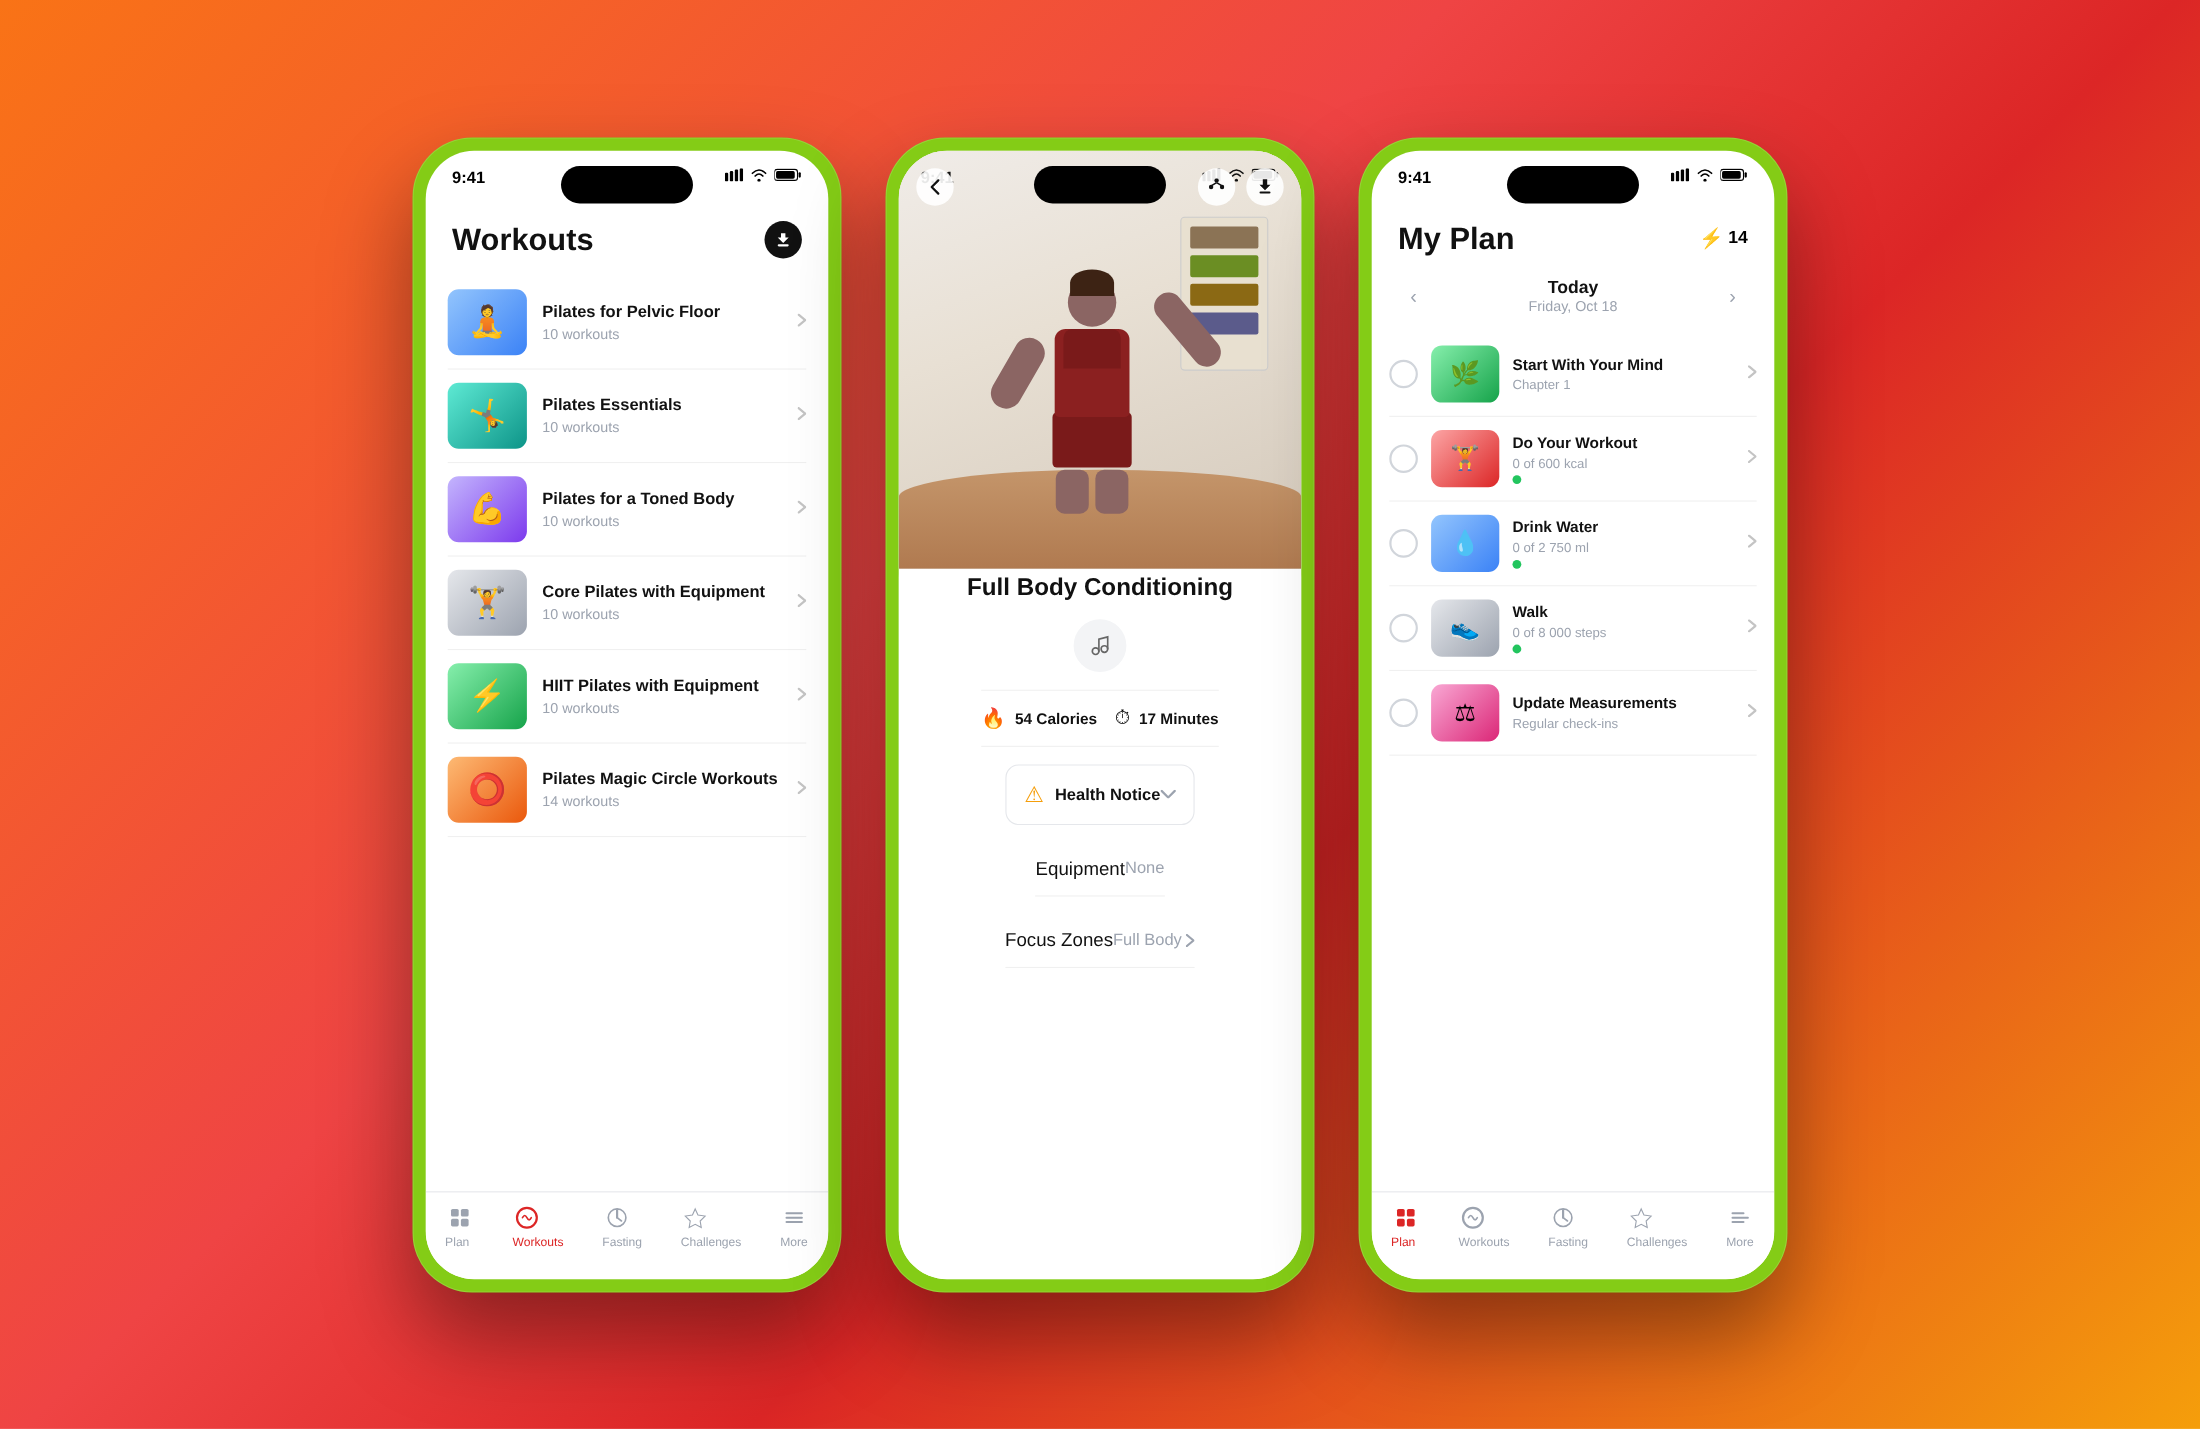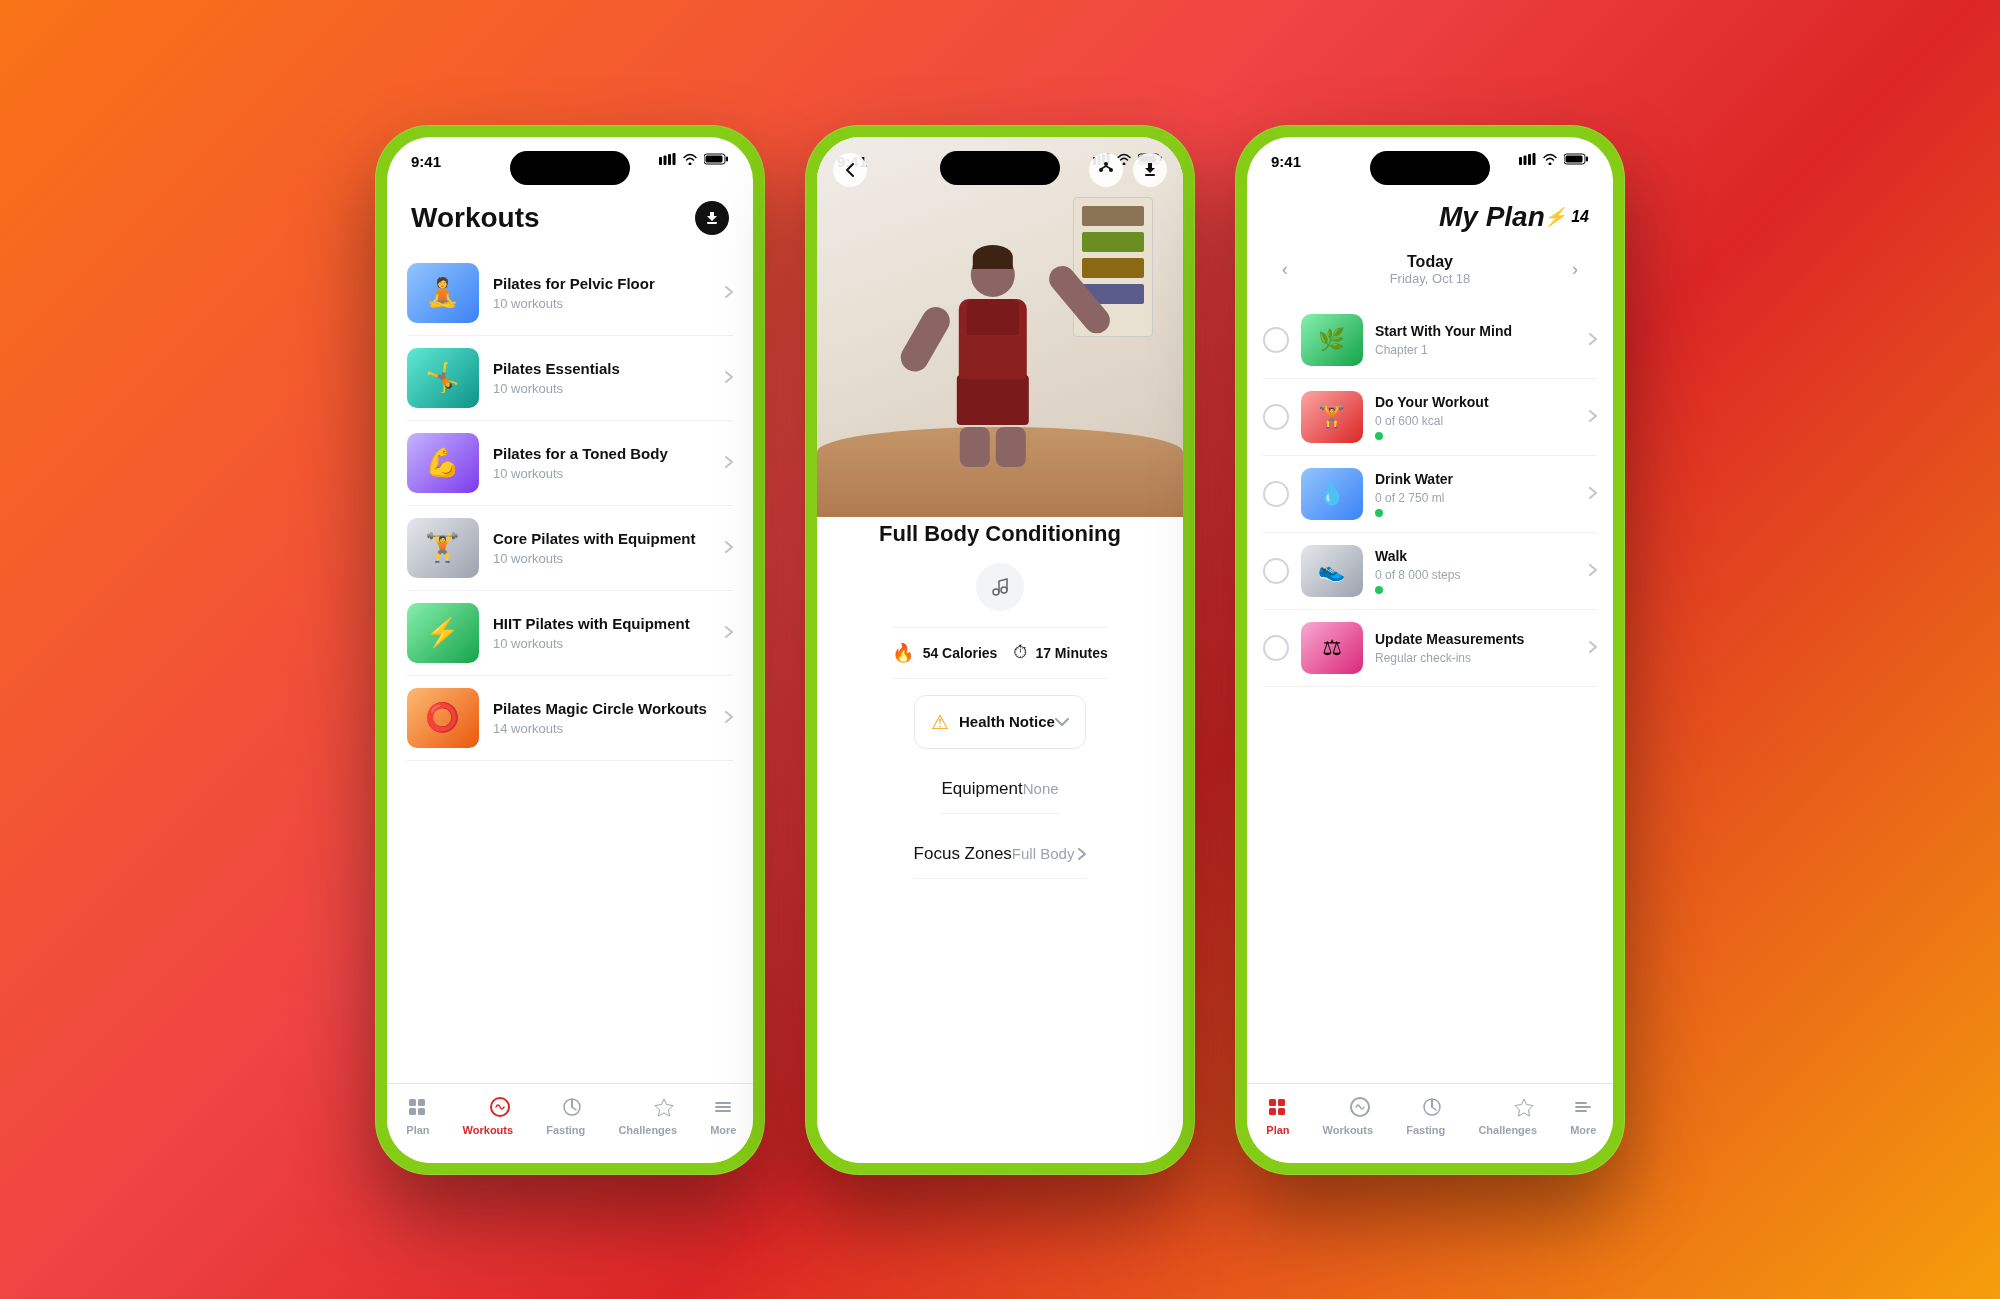--- a/index.html
+++ b/index.html
@@ -96,24 +96,23 @@
       justify-content: space-around;
       padding-top: 10px;
       border-top: 1px solid #e5e7eb;
       flex-shrink: 0;
       background: #fff;
     }
 
     .tab-item {
       display: flex;
       flex-direction: column;
-      align-items: flex-end;
+      align-items: flex-start;
       gap: 4px;
       cursor: pointer;
-      font-weight: bold;
     }
 
     .tab-icon {
       width: 26px;
       height: 26px;
       display: flex;
       align-items: center;
       justify-content: center;
     }
 
@@ -362,24 +361,23 @@
       color: #9ca3af;
       display: flex;
       align-items: center;
       gap: 4px;
     }
 
     
     .plan-header {
       display: flex;
       align-items: center;
-      justify-content: flex-end;
+      justify-content: space-between;
       padding: 10px 24px 12px;
       flex-shrink: 0;
-      font-style: italic;
     }
 
     .plan-title {
       font-size: 28px;
       font-weight: 700;
       color: #111;
     }
 
     .plan-streak {
       display: flex;

